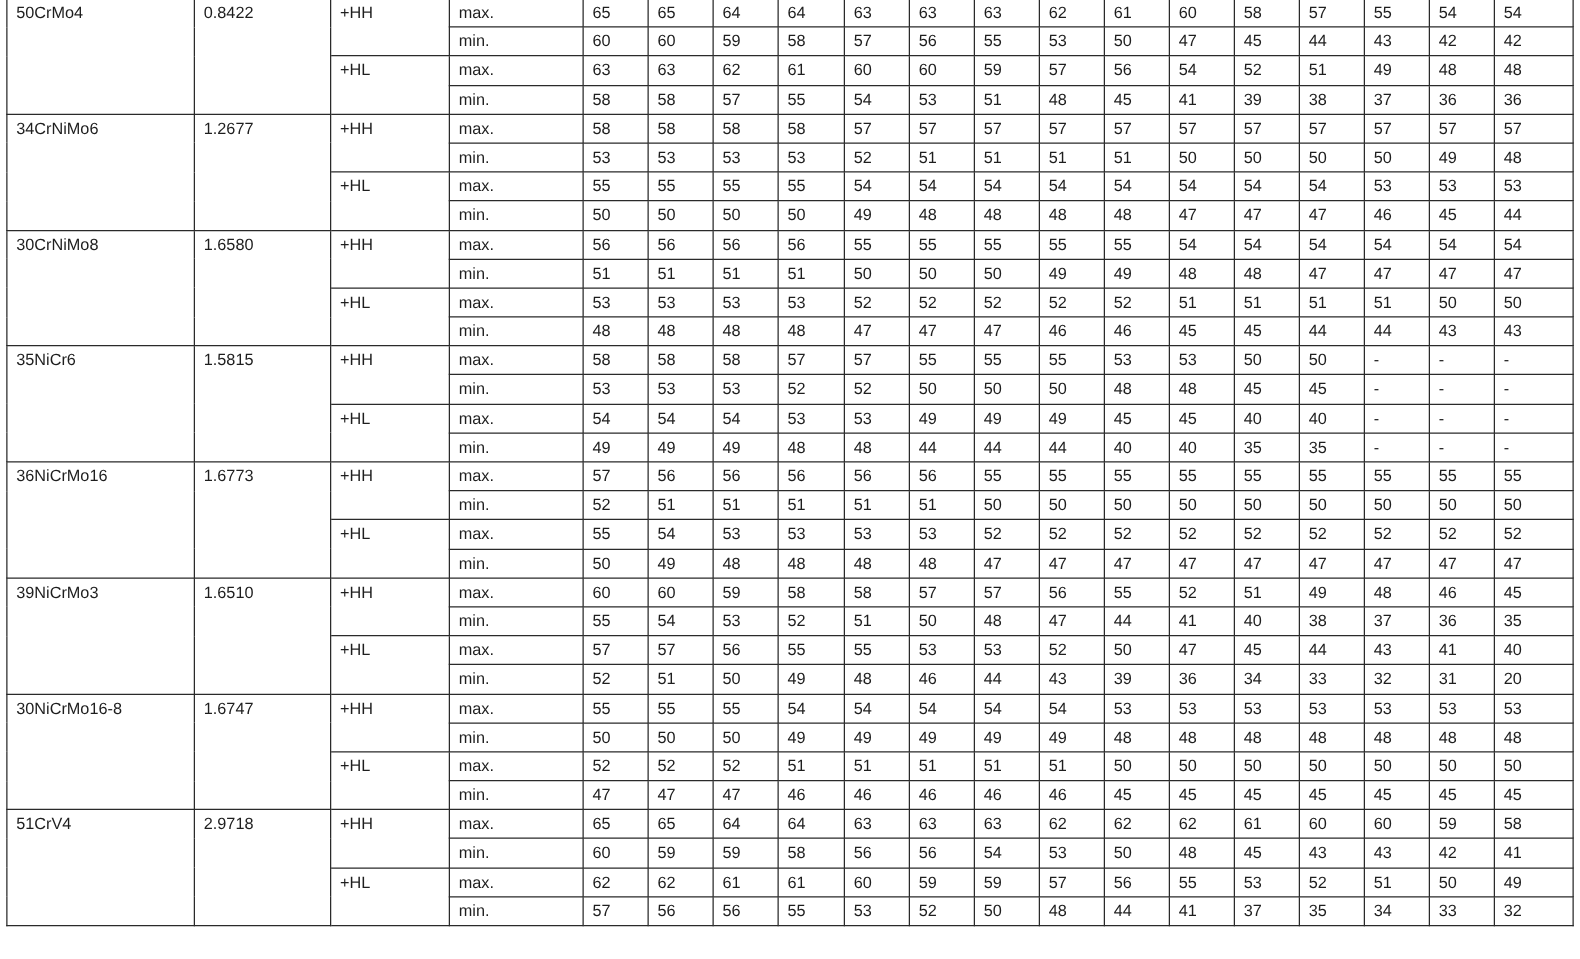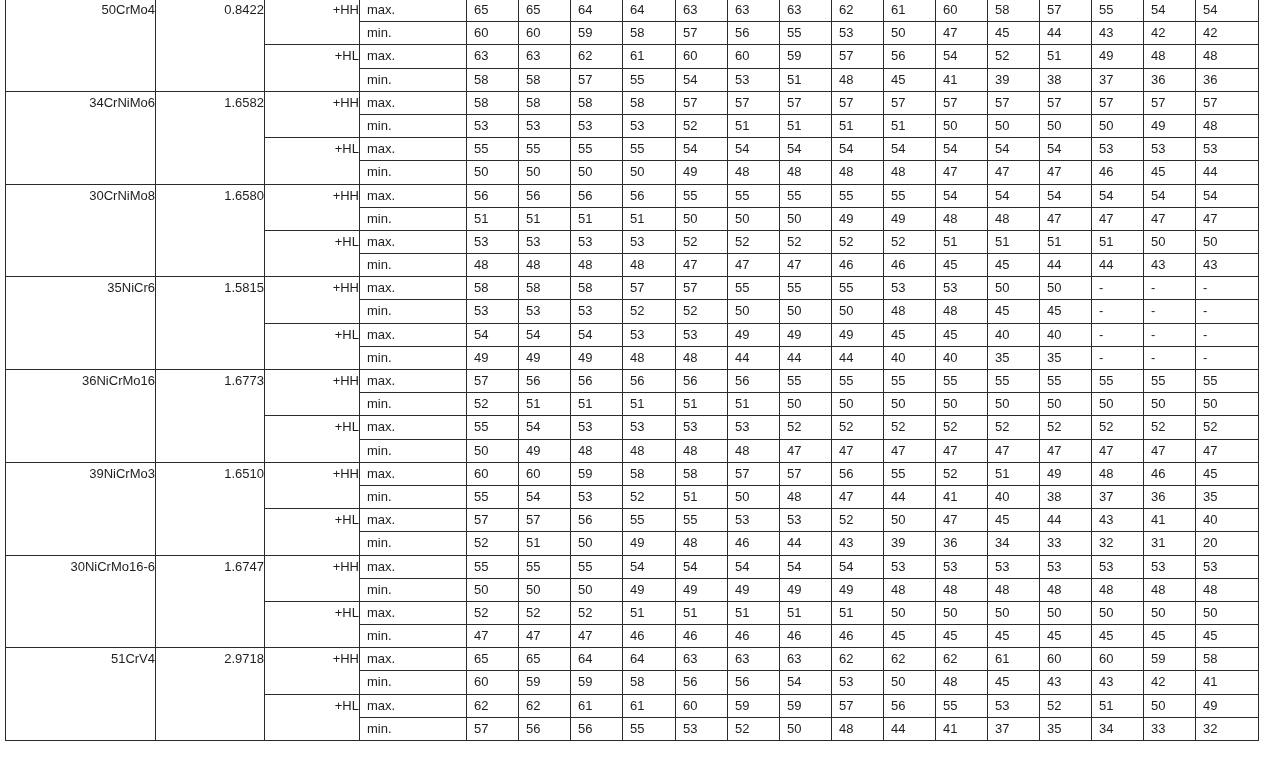--- a/index.html
+++ b/index.html
@@ -15,21 +15,21 @@
   }
   table.hardness td {
     border: 1.5px solid #2a2a2a;
     height: 22.2px;
     padding: 0 0 0 7px;
     vertical-align: top;
     line-height: 22px;
     white-space: nowrap;
     overflow: hidden;
   }
-  td.grade, td.matno, td.cls { padding-top: 2px; text-align: right; }
+  td.grade, td.matno, td.cls { padding-top: 2px; }
   td.val { padding-left: 6px; }
 </style>
 </head>
 <body>
 
 <table class="hardness">
   <colgroup>
     <col style="width:150px">
       <col style="width:109px">
       <col style="width:95px">
@@ -122,21 +122,21 @@
         <td class="val">45</td>
         <td class="val">41</td>
         <td class="val">39</td>
         <td class="val">38</td>
         <td class="val">37</td>
         <td class="val">36</td>
         <td class="val">36</td>
       </tr>
       <tr>
         <td class="grade" rowspan="4">34CrNiMo6</td>
-        <td class="matno" rowspan="4">1.6582</td>
+        <td class="matno" rowspan="4">1.2677</td>
         <td class="cls" rowspan="2">+HH</td>
         <td class="limit">max.</td>
         <td class="val">58</td>
         <td class="val">58</td>
         <td class="val">58</td>
         <td class="val">58</td>
         <td class="val">57</td>
         <td class="val">57</td>
         <td class="val">57</td>
         <td class="val">57</td>
@@ -501,21 +501,21 @@
         <td class="val">43</td>
         <td class="val">39</td>
         <td class="val">36</td>
         <td class="val">34</td>
         <td class="val">33</td>
         <td class="val">32</td>
         <td class="val">31</td>
         <td class="val">20</td>
       </tr>
       <tr>
-        <td class="grade" rowspan="4">30NiCrMo16-6</td>
+        <td class="grade" rowspan="4">30NiCrMo16-8</td>
         <td class="matno" rowspan="4">1.6747</td>
         <td class="cls" rowspan="2">+HH</td>
         <td class="limit">max.</td>
         <td class="val">55</td>
         <td class="val">55</td>
         <td class="val">55</td>
         <td class="val">54</td>
         <td class="val">54</td>
         <td class="val">54</td>
         <td class="val">54</td>

